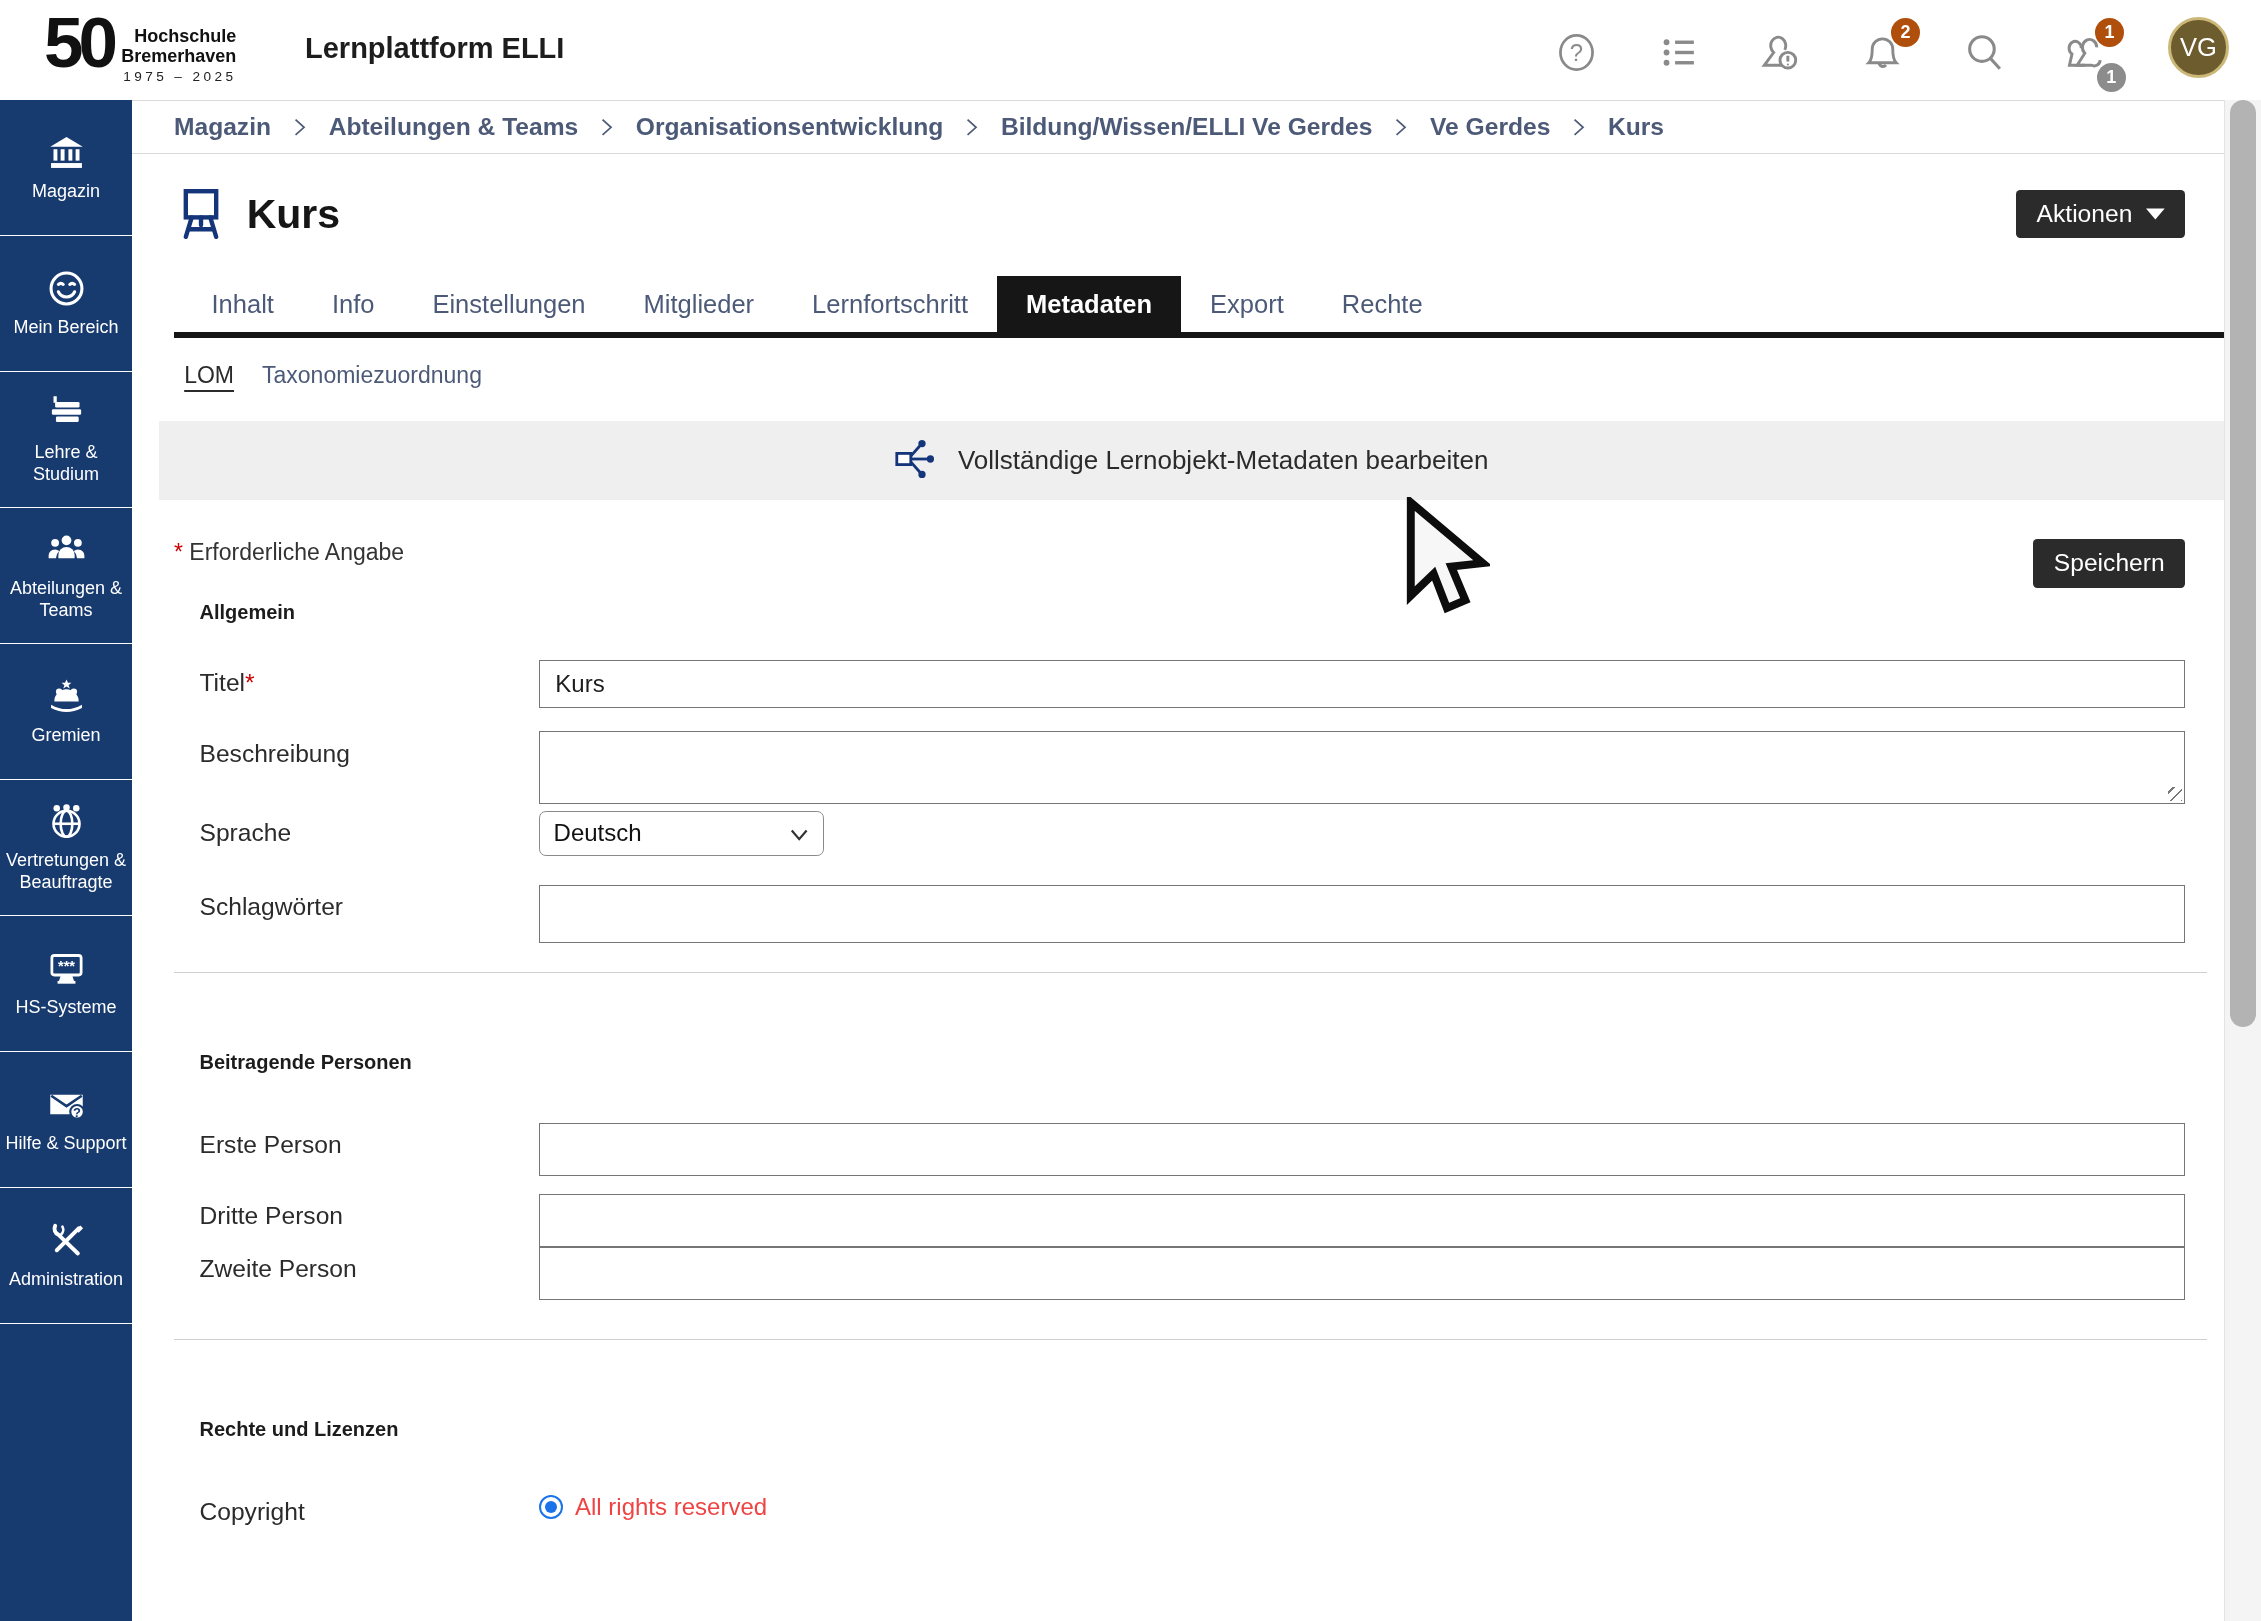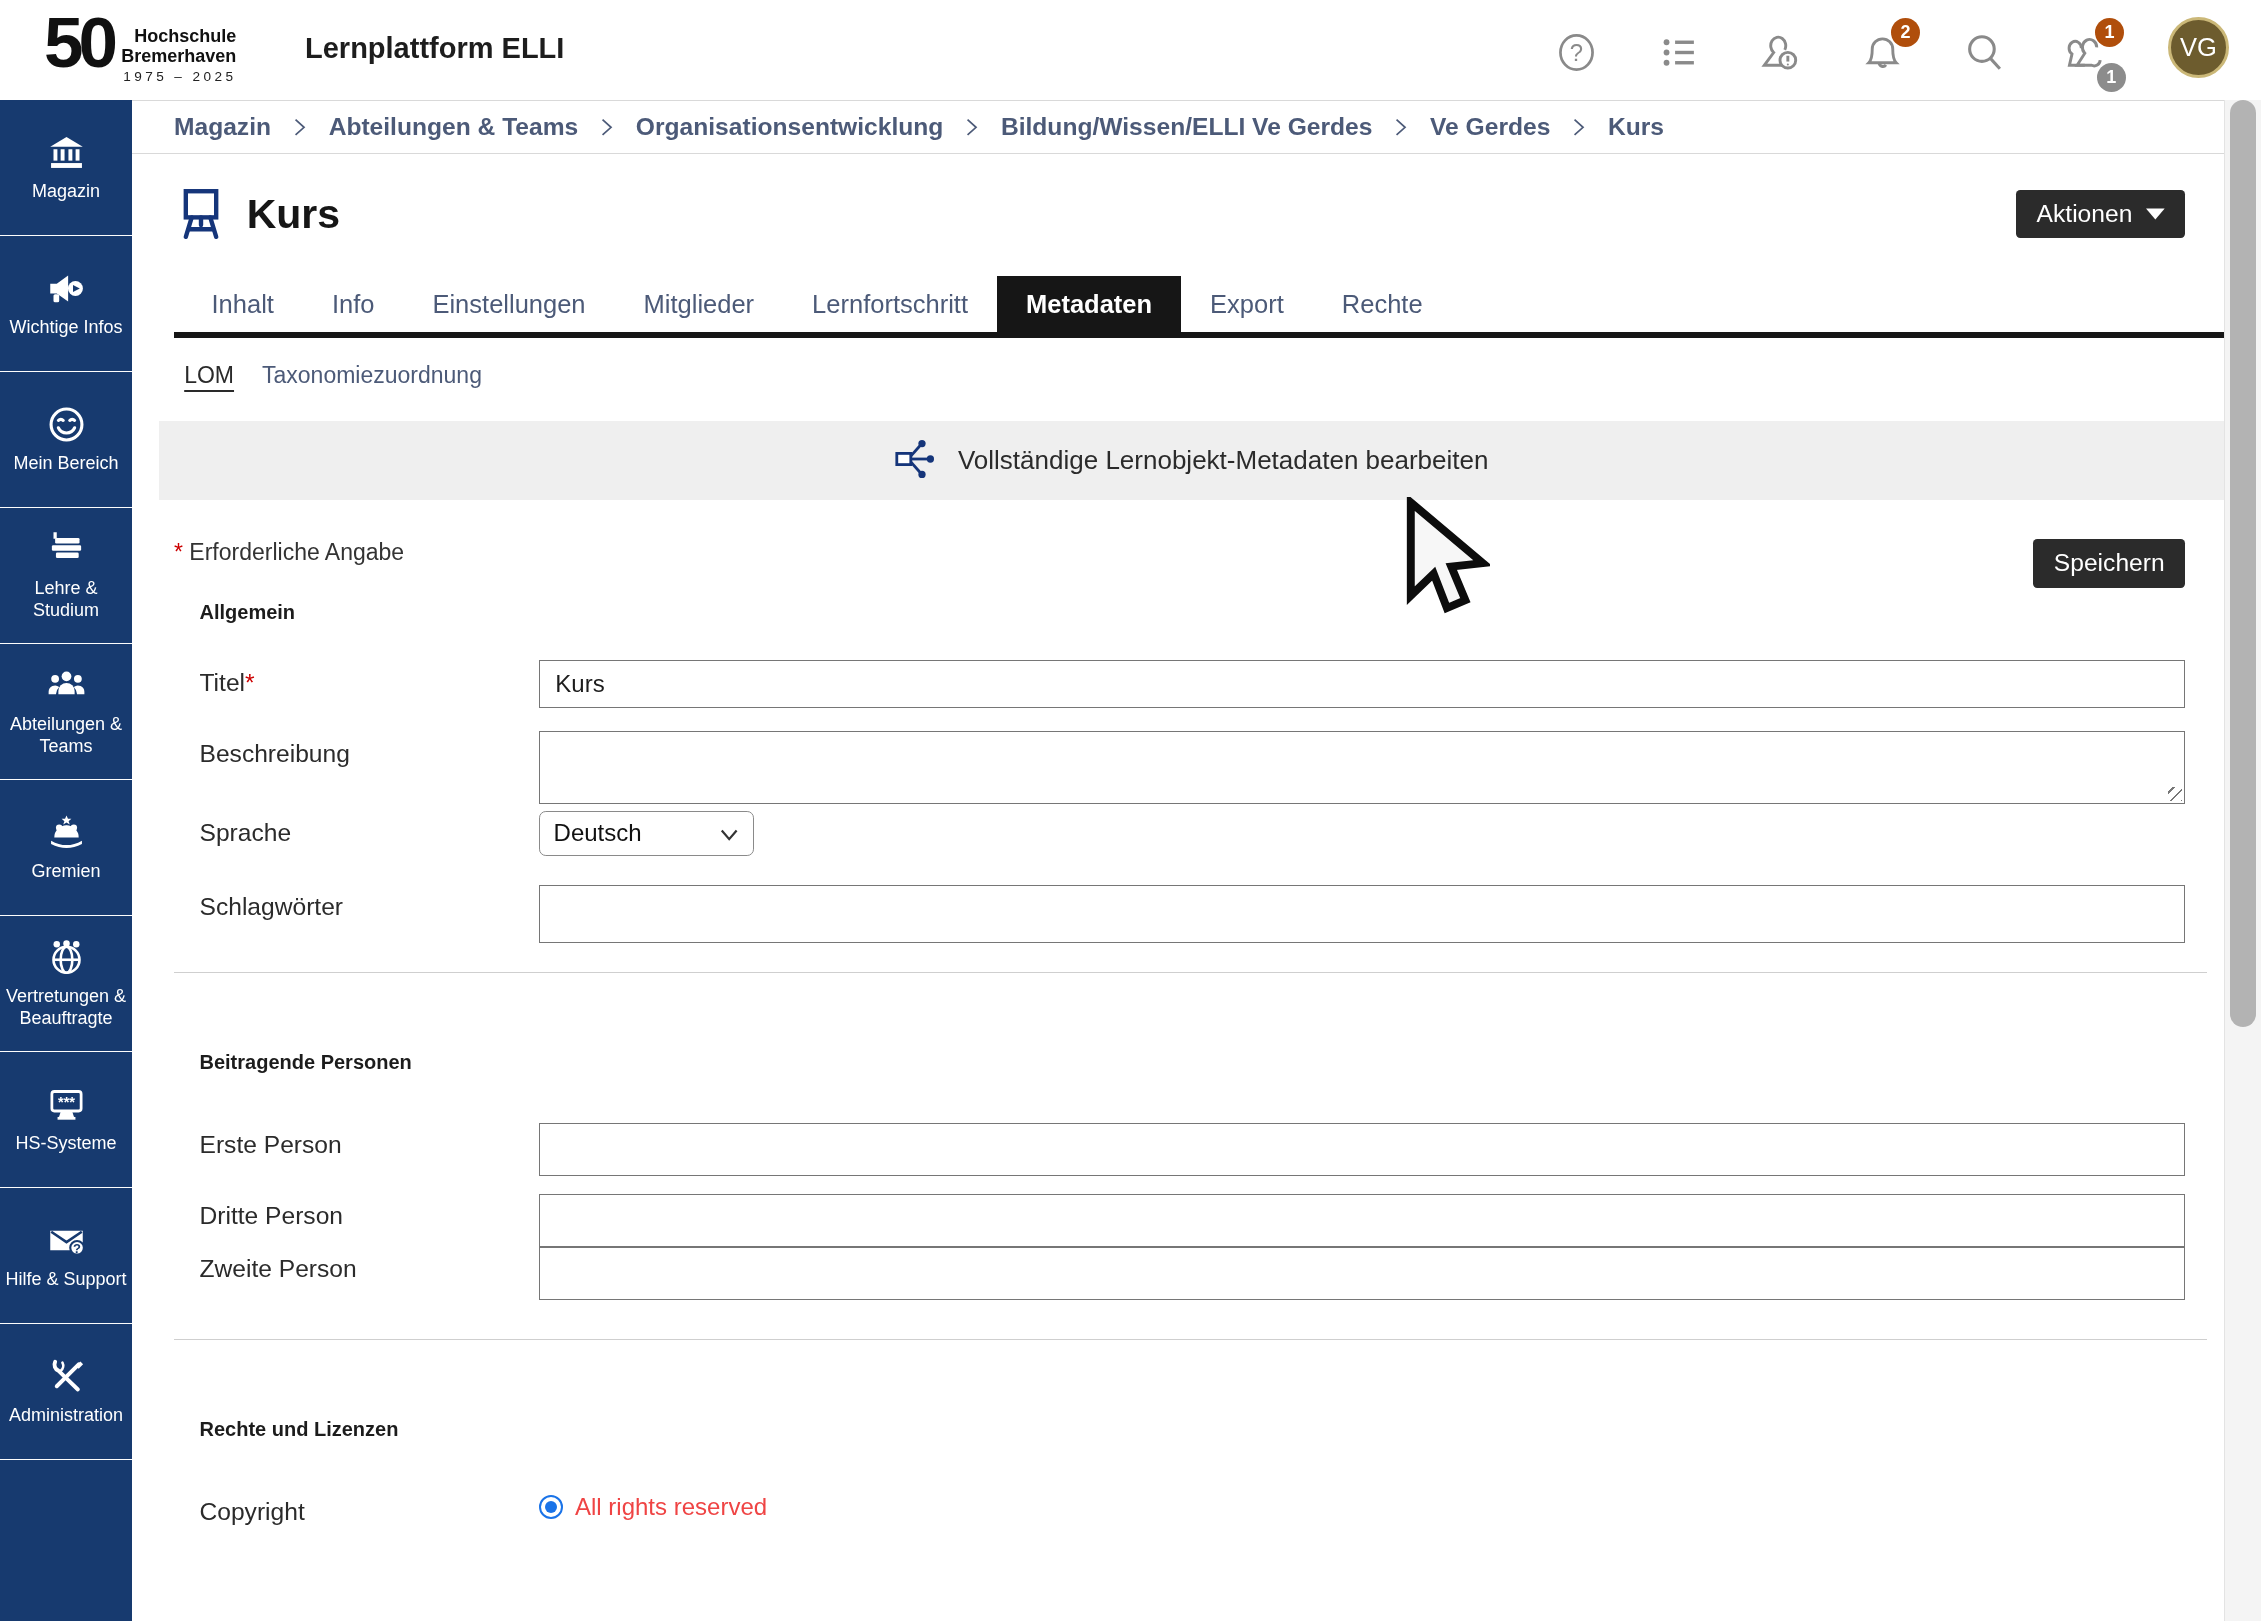--- a/index.html
+++ b/index.html
@@ -72,21 +72,21 @@
   .section-heading.spaced { margin-top:78px; }
 
   .form { margin-top:36px; }
   .form-row { display:grid; grid-template-columns:365px 1fr; width:2011px; align-items:start; }
   .form-label { font-size:24.6px; color:#2b2b2b; padding-top:8.5px; padding-left:25.5px; }
   .tinput { width:100%; height:48px; border:1.7px solid #767676; font-size:24px; font-family:inherit;
             padding:0 15.3px; background:#fff; color:#1d1d1d; }
   .tarea { width:100%; height:73px; border:1.7px solid #767676; background:#fff; position:relative; }
   .resize-corner { position:absolute; right:2.5px; bottom:2.5px; width:13.6px; height:13.6px;
       background:repeating-linear-gradient(135deg, transparent 0 3.4px, #777 3.4px 5.1px, transparent 5.1px 7.6px); cursor:nwse-resize; }
-  .select-box { width:215px; height:45px; border:1.7px solid #8a8a8a; border-radius:6.8px; display:flex; align-items:center;
+  .select-box { width:285px; height:45px; border:1.7px solid #8a8a8a; border-radius:6.8px; display:flex; align-items:center;
                 padding:0 13.6px; font-size:24px; color:#111; cursor:pointer; background:#fff; justify-content:space-between; }
   .select-box svg { width:20.4px; height:13.6px; }
   .tall { height:58px; }
   .person-input { height:53px; }
   .mb1 { margin-bottom:23px; } .mb2 { margin-bottom:6.8px; } .mb3 { margin-bottom:29px; } .mb4 { margin-bottom:18px; }
   .divider { margin-top:29px; width:2033px; border-top:0.8px solid #cfcfcf; }
   .divider.d2 { margin-top:39px; }
   .gap60 { height:49px; }
 
   .radio-row { display:flex; align-items:center; gap:12px; padding-top:3.4px; }
@@ -177,31 +177,20 @@
           <rect x="4" y="10" width="2.4" height="7"></rect>
             <rect x="8.4" y="10" width="2.4" height="7"></rect>
           <rect x="13.2" y="10" width="2.4" height="7"></rect>
             <rect x="17.6" y="10" width="2.4" height="7"></rect>
           <rect x="2.5" y="18.5" width="19" height="3"></rect>
         </svg>
       </span>
       <span class="side-label">Magazin</span>
     </div>
 
-    <div class="side-item">
-      <span>
-        <svg viewBox="0 0 24 24" fill="white">
-          <path d="M2 9 h4 l7-5 v16 l-7-5 H2 z"></path>
-          <rect x="4" y="15.5" width="3.5" height="5" rx="1"></rect>
-          <circle cx="17.5" cy="12" r="4.6" fill="white"></circle>
-          <polygon points="16,9.8 20.2,12 16,14.2" fill="#173a6f"></polygon>
-        </svg>
-      </span>
-      <span class="side-label">Wichtige Infos</span>
-    </div>
 
     <div class="side-item">
       <span>
         <svg viewBox="0 0 24 24" fill="none" stroke="white" stroke-width="1.9" stroke-linecap="round">
           <circle cx="12" cy="12" r="9.5"></circle>
           <path d="M7 9.5 a2 2 0 0 1 3 0"></path>
             <path d="M14 9.5 a2 2 0 0 1 3 0"></path>
           <path d="M7 14 a5.5 5.5 0 0 0 10 0"></path>
         </svg>
       </span>

